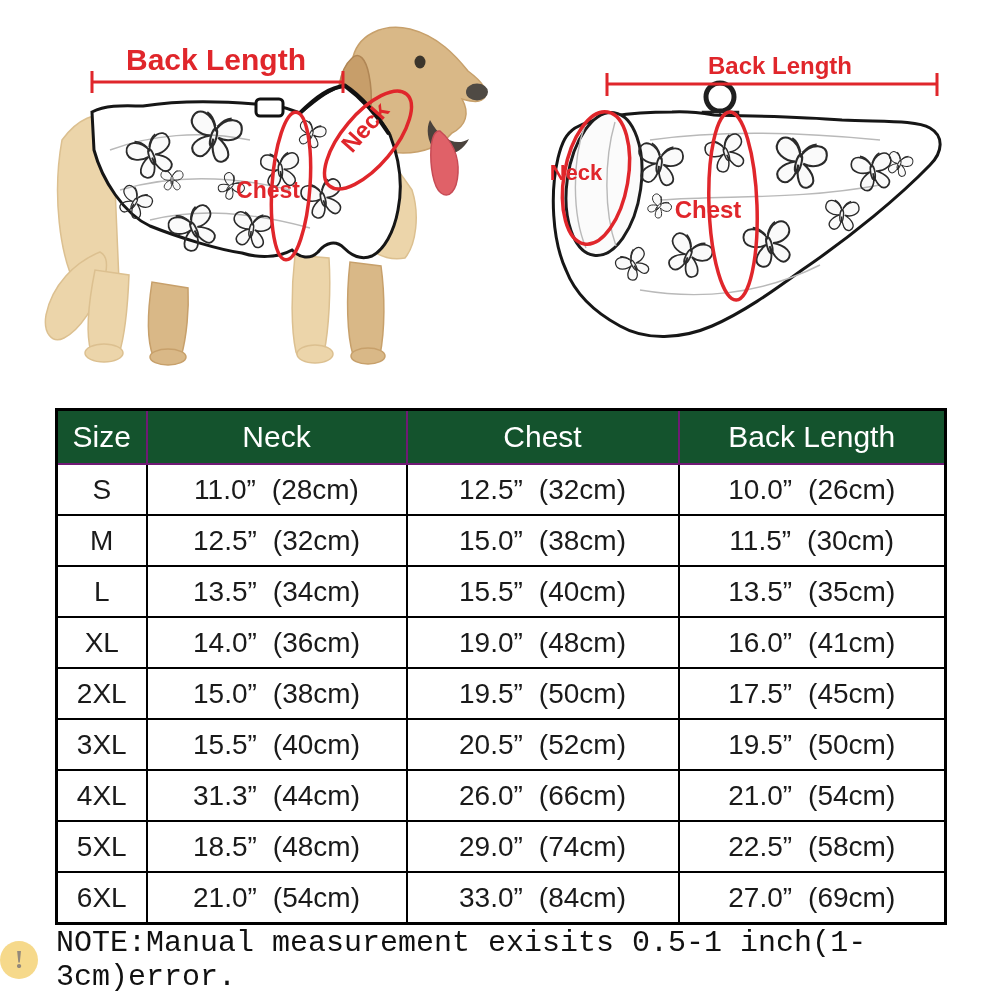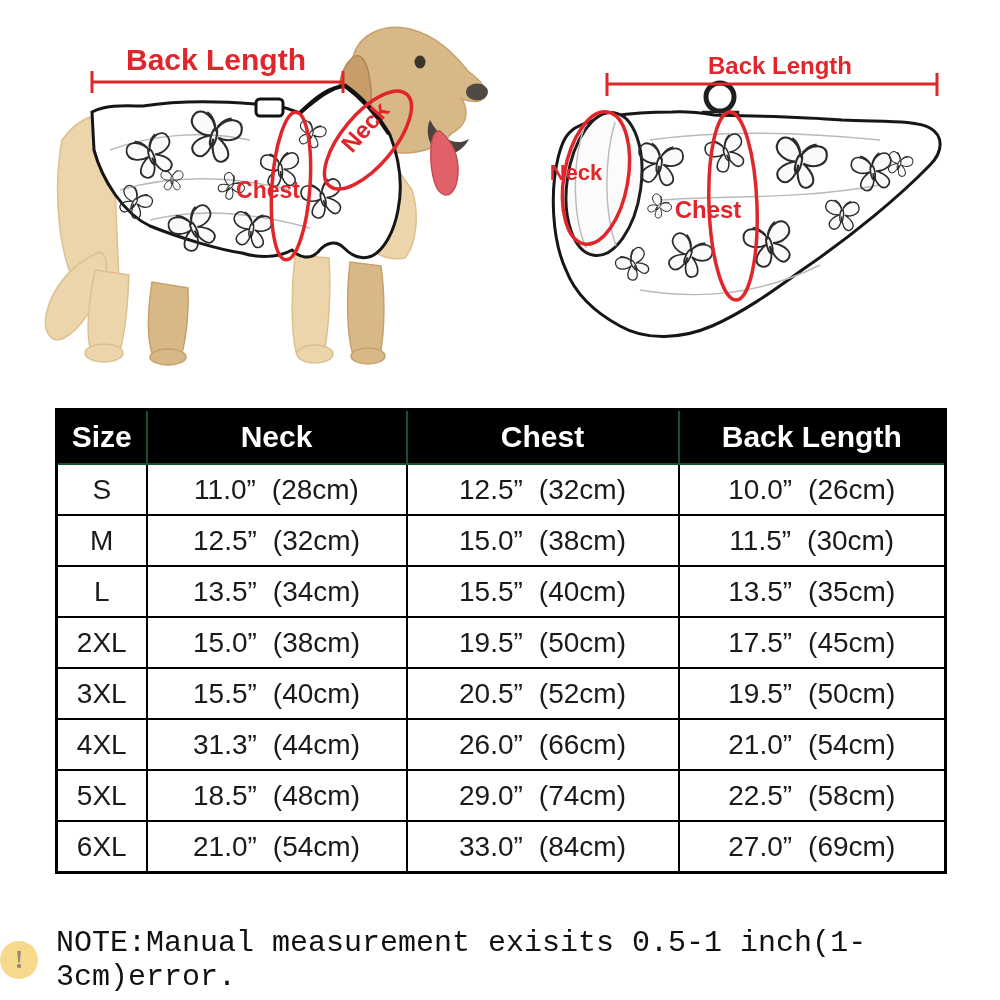--- a/index.html
+++ b/index.html
@@ -16,22 +16,22 @@
   .sketch-light{stroke:#b9b9b9;stroke-width:1.4;fill:none;}
   .fur{fill:#ecd5aa;stroke:#dcc090;stroke-width:1.5;}
   .fur-dark{fill:#d9b887;stroke:#c7a06b;stroke-width:1.5;}
 
   #size-table{
     position:absolute;left:55px;top:408px;width:889px;
     border-collapse:collapse;table-layout:fixed;
     border:3px solid #000;
   }
   #size-table th{
-    background:#000000;color:#fff;font-weight:bold;font-size:30px;
-    height:52px;border:2px solid #14532d;padding:0;
+    background:#14532d;color:#fff;font-weight:normal;font-size:30px;
+    height:52px;border:2px solid #701a75;padding:0;
   }
   #size-table td{
     font-size:28px;color:#1a1a1a;height:49px;border:2px solid #000;
     text-align:center;padding:0;
   }
   .cell{display:flex;justify-content:center;align-items:flex-start;gap:16px;}
   #note{
     position:absolute;left:0;top:928px;width:1000px;height:64px;
     display:flex;justify-content:center;align-items:center;gap:18px;
   }
@@ -247,20 +247,41 @@
           </div>
     </td>
     <td>
       <div class="cell">
             <span>13.5”</span>
             <span>(35cm)</span>
           </div>
     </td>
   </tr>
 
+  <tr>
+    <td>XL</td>
+    <td>
+      <div class="cell">
+            <span>14.0”</span>
+            <span>(36cm)</span>
+          </div>
+    </td>
+    <td>
+      <div class="cell">
+            <span>19.0”</span>
+            <span>(48cm)</span>
+          </div>
+    </td>
+    <td>
+      <div class="cell">
+            <span>16.0”</span>
+            <span>(41cm)</span>
+          </div>
+    </td>
+  </tr>
 
   <tr>
     <td>2XL</td>
     <td>
       <div class="cell">
             <span>15.0”</span>
             <span>(38cm)</span>
           </div>
     </td>
     <td>

